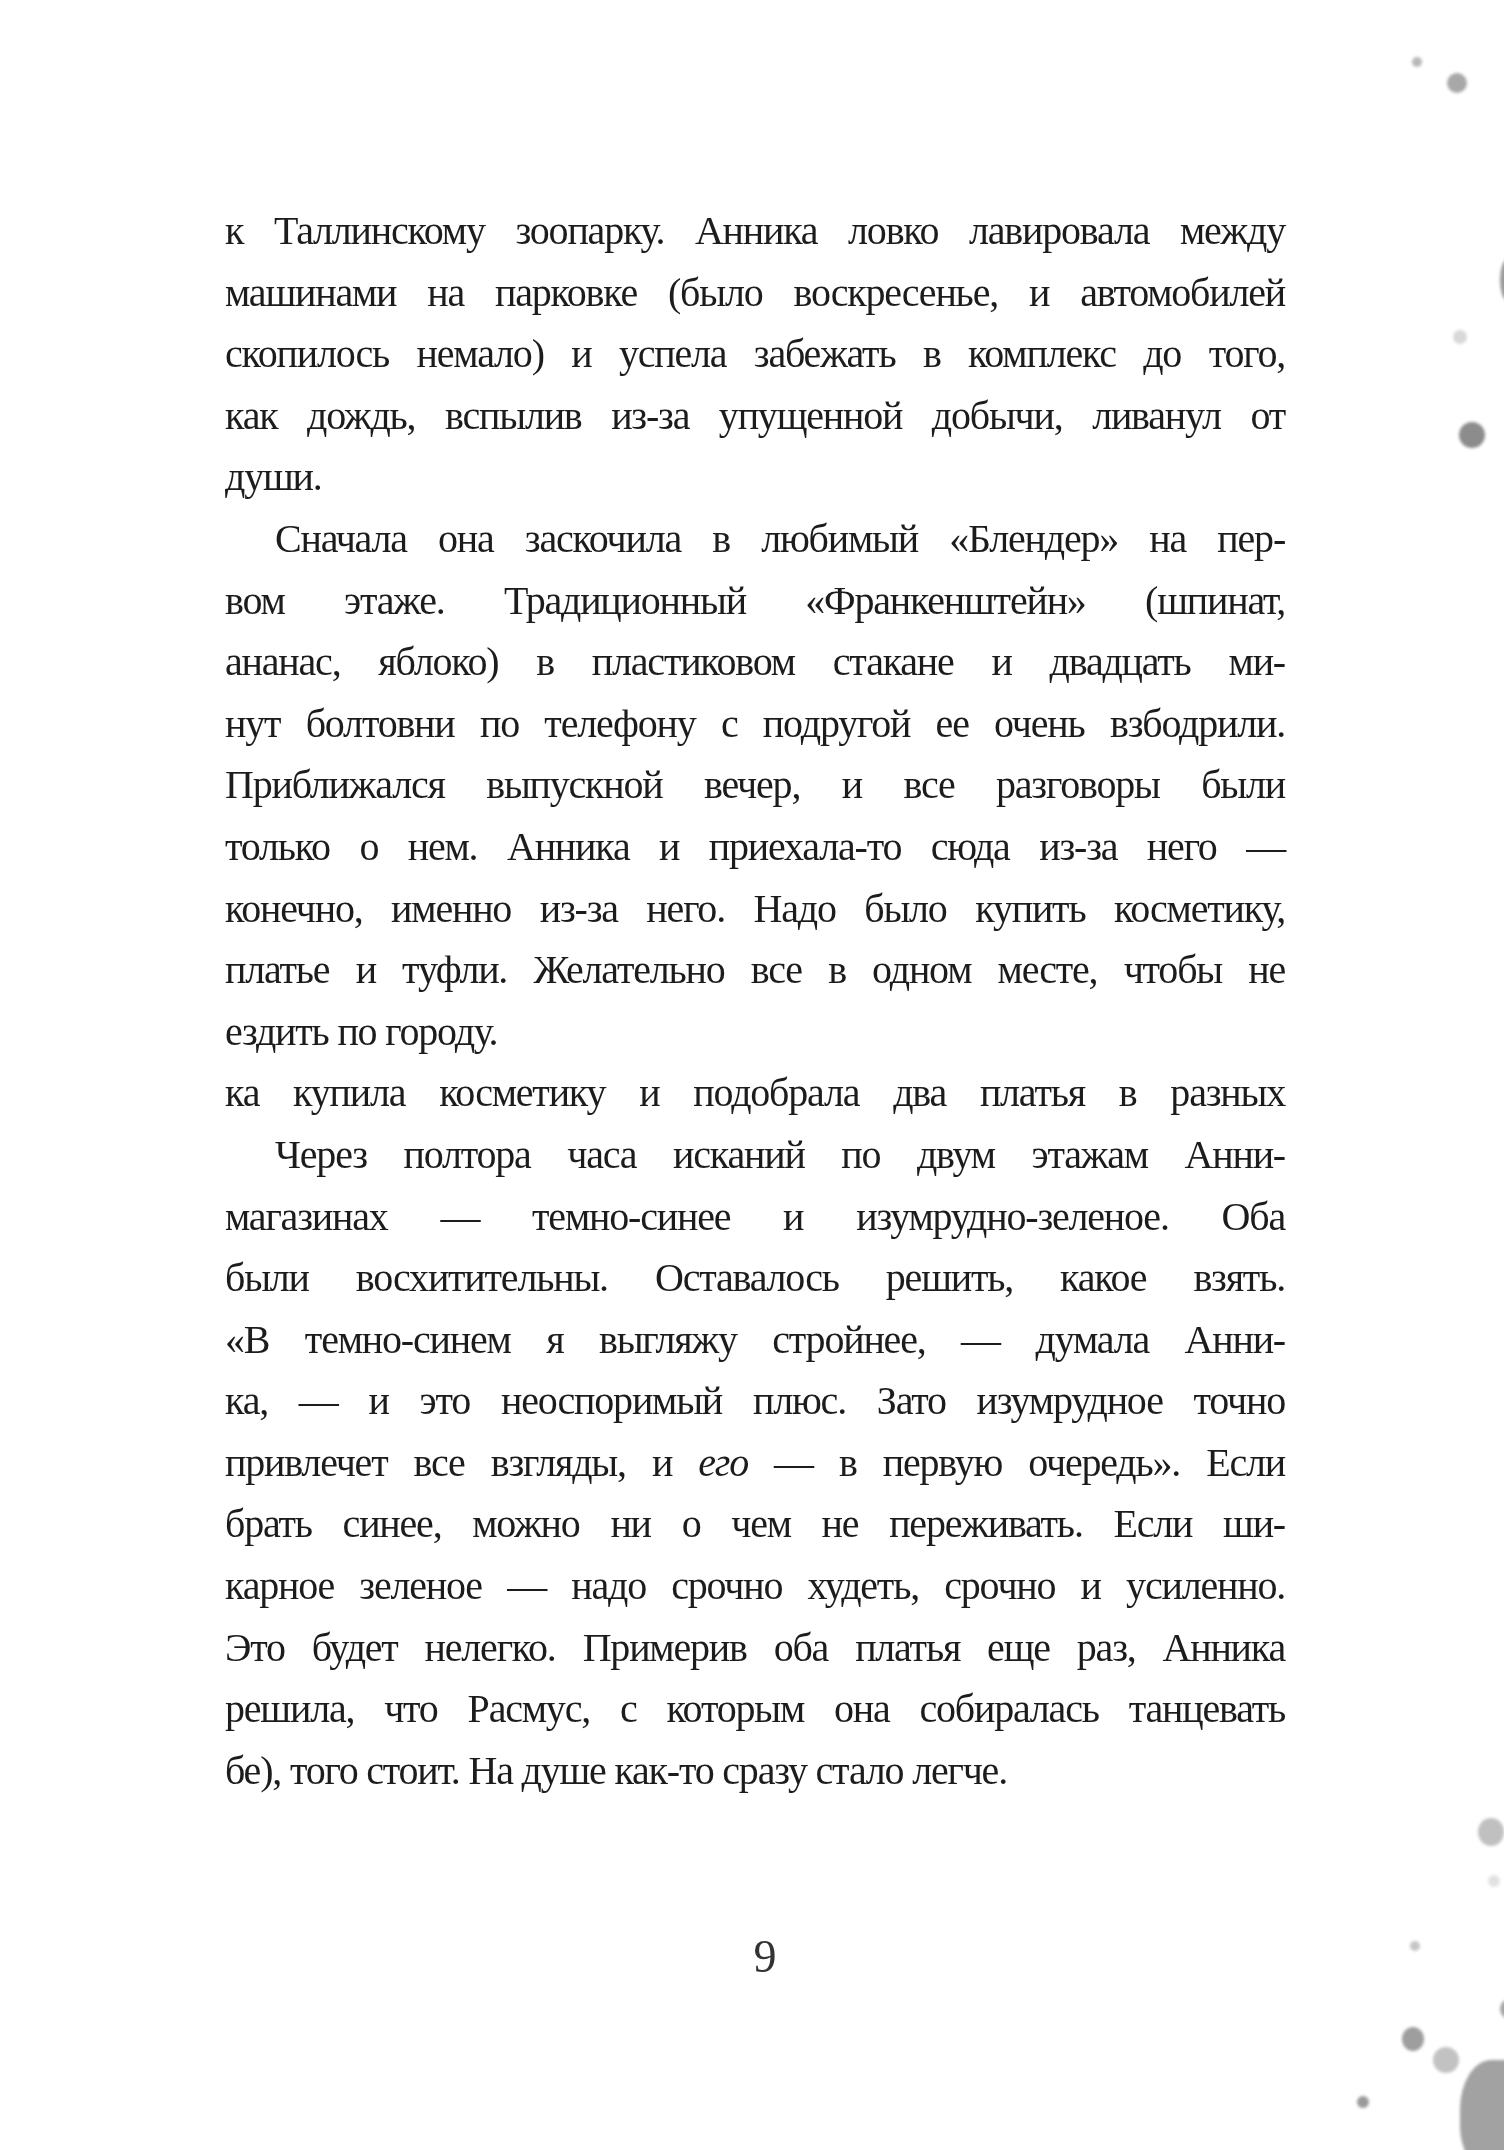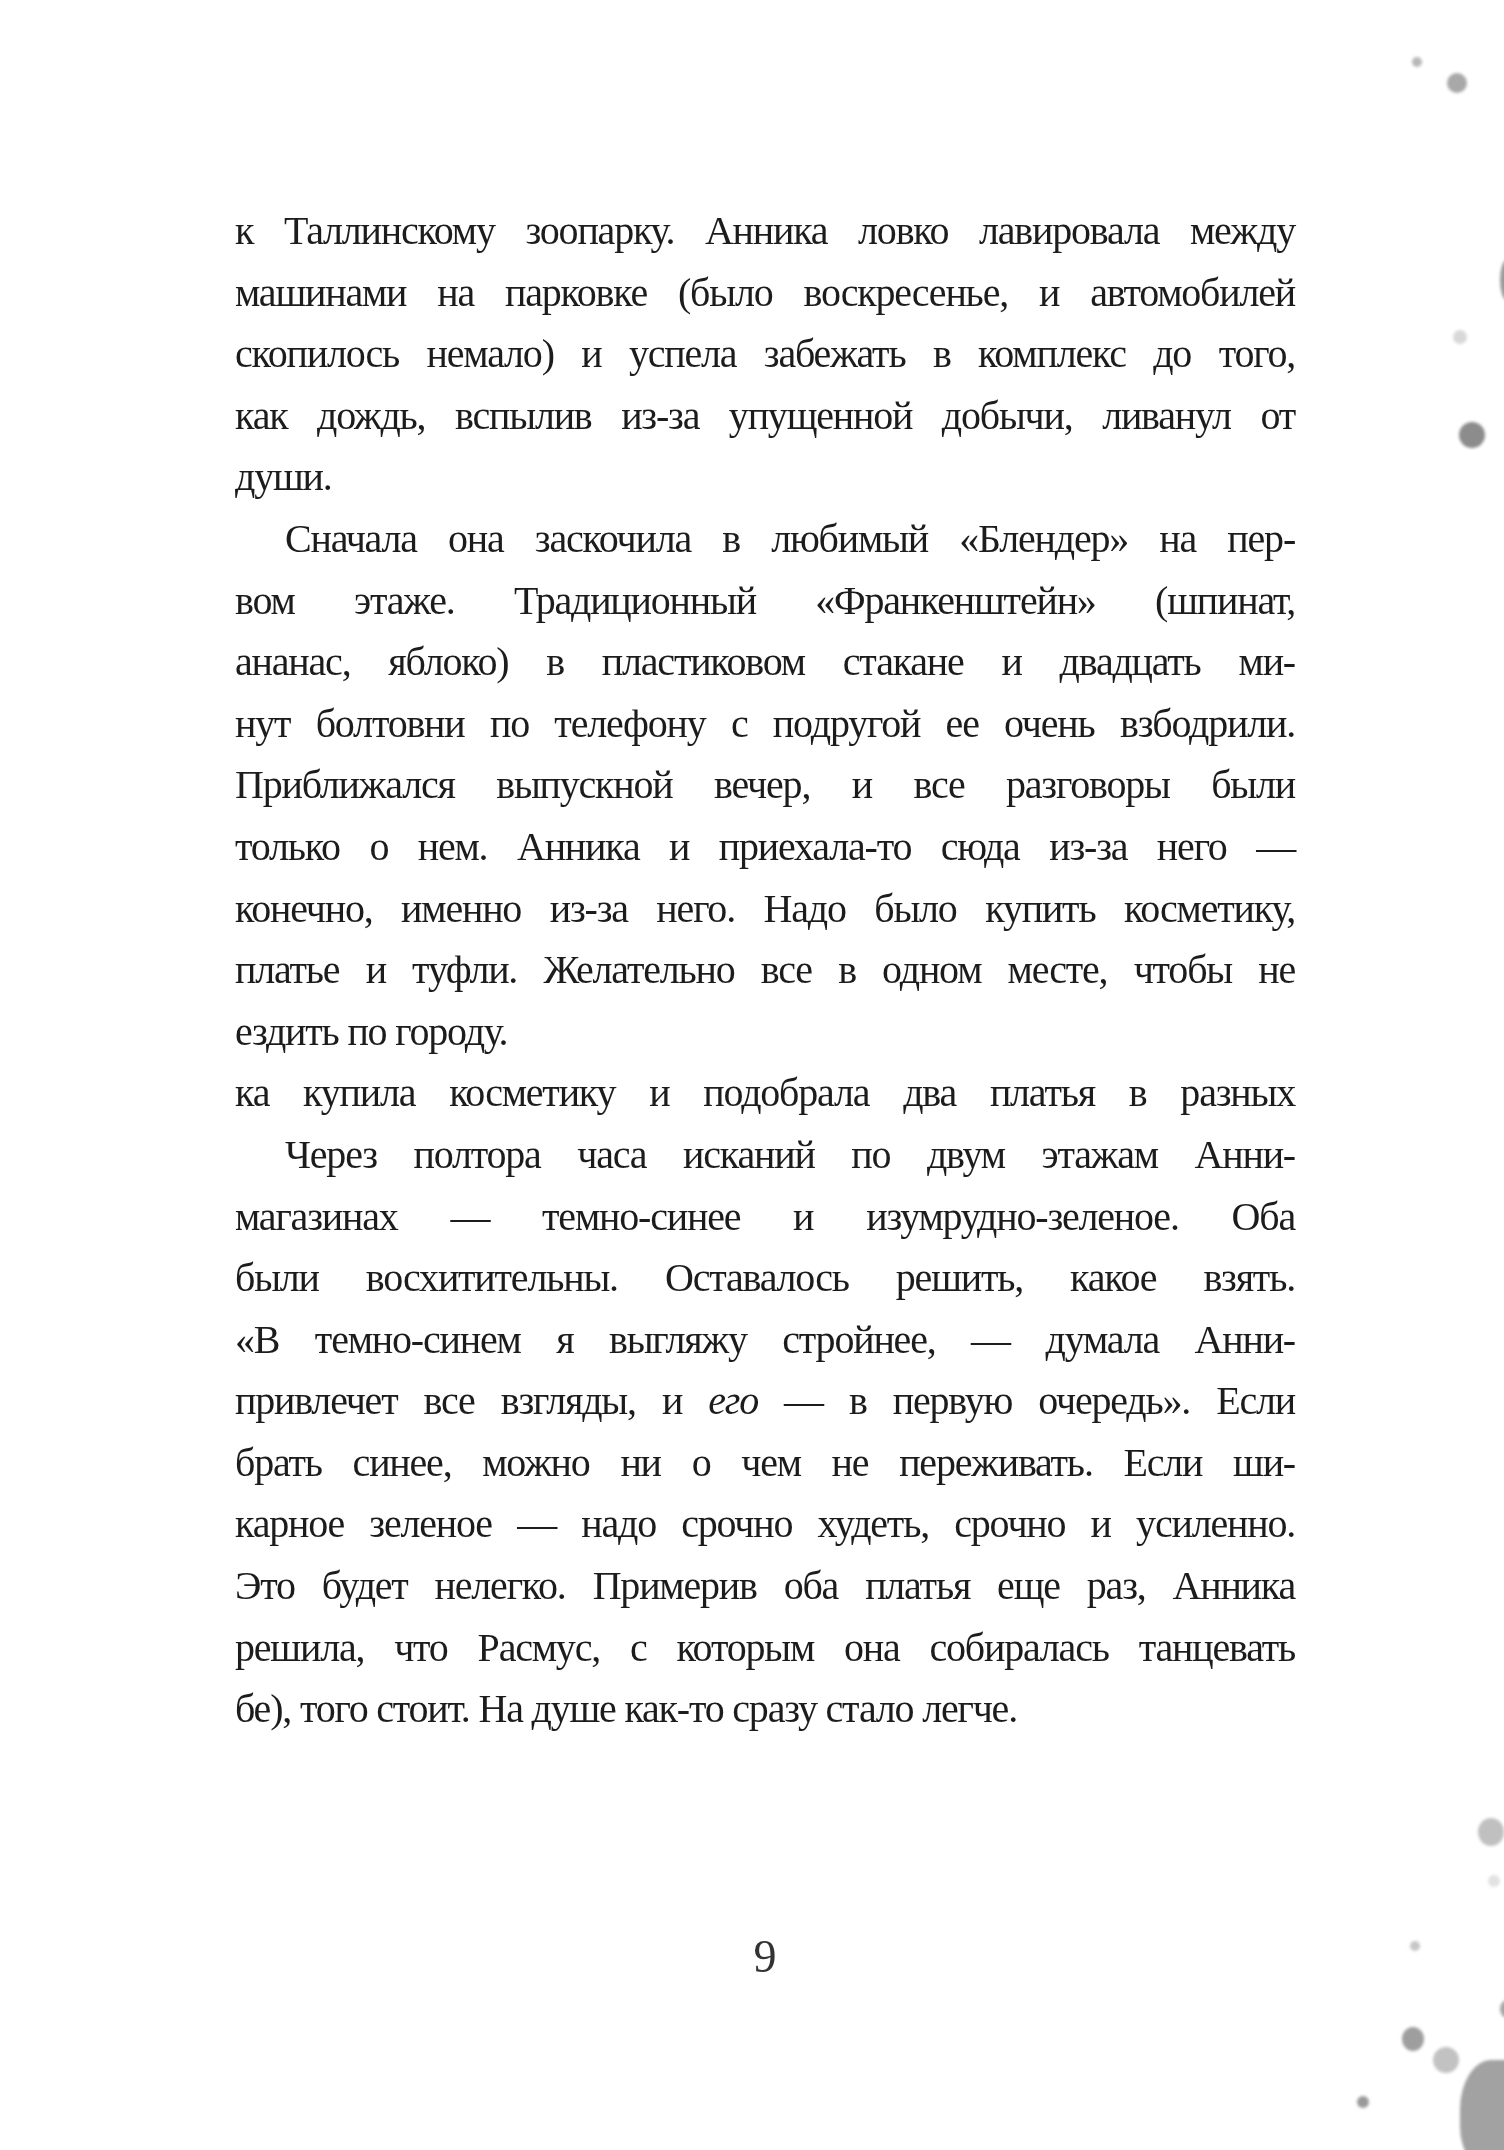--- a/index.html
+++ b/index.html
@@ -1,19 +1,19 @@
 <!DOCTYPE html>
 <html><head>
 <meta charset="utf-8">
 <style>
   html, body { margin: 0; padding: 0; background: #ffffff; }
   body { width: 1504px; height: 2150px; position: relative; overflow: hidden; }
   .page { position: absolute; left: 0; top: 0; width: 1504px; height: 2150px; background: #ffffff; }
   .text-block {
-    position: absolute; left: 235px; top: 200px; width: 1060px;
+    position: absolute; left: 225px; top: 200px; width: 1060px;
     font-family: "Liberation Serif", "DejaVu Serif", serif;
     font-size: 40px; line-height: 61.6px; color: #1c1c1c;
   }
   .line {
     display: block; height: 61.6px; white-space: nowrap;
     text-align: justify; text-align-last: justify;
     transform-origin: left center;
     letter-spacing: -1.2px;
   }
   .line.last { text-align-last: left; }
@@ -61,20 +61,21 @@
     <span class="line">только о нем. Анника и приехала-то сюда из-за него —</span>
     <span class="line">конечно, именно из-за него. Надо было купить косметику,</span>
     <span class="line">платье и туфли. Желательно все в одном месте, чтобы не</span>
     <span class="line last">ездить по городу.</span>
 
     <span class="line">ка купила косметику и подобрала два платья в разных</span>
     <span class="line indent">Через полтора часа исканий по двум этажам Анни-</span>
     <span class="line">магазинах — темно-синее и изумрудно-зеленое. Оба</span>
     <span class="line">были восхитительны. Оставалось решить, какое взять.</span>
     <span class="line">«В темно-синем я выгляжу стройнее, — думала Анни-</span>
+    <span class="line">ка, — и это неоспоримый плюс. Зато изумрудное точно</span>
     <span class="line"><span>привлечет все взгляды, и </span><em>его</em><span> — в первую очередь». Если</span></span>
     <span class="line">брать синее, можно ни о чем не переживать. Если ши-</span>
     <span class="line">карное зеленое — надо срочно худеть, срочно и усиленно.</span>
     <span class="line">Это будет нелегко. Примерив оба платья еще раз, Анника</span>
     <span class="line">решила, что Расмус, с которым она собиралась танцевать</span>
     <span class="line last">бе), того стоит. На душе как-то сразу стало легче.</span>
   </div>
 
   <div class="page-number">9</div>
 </div>

